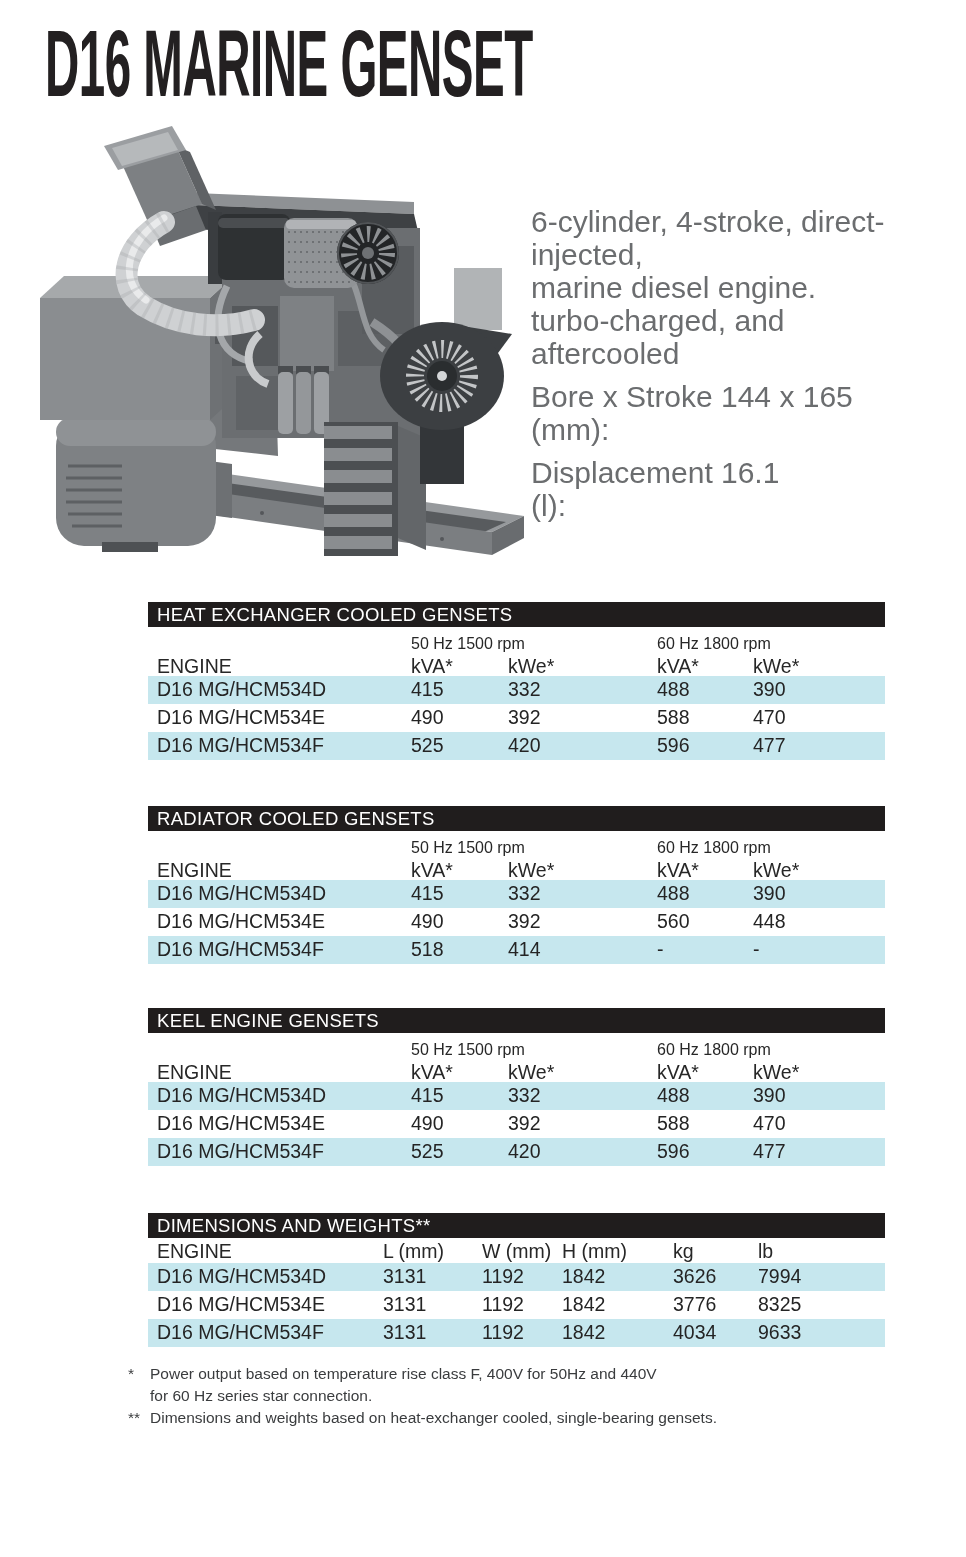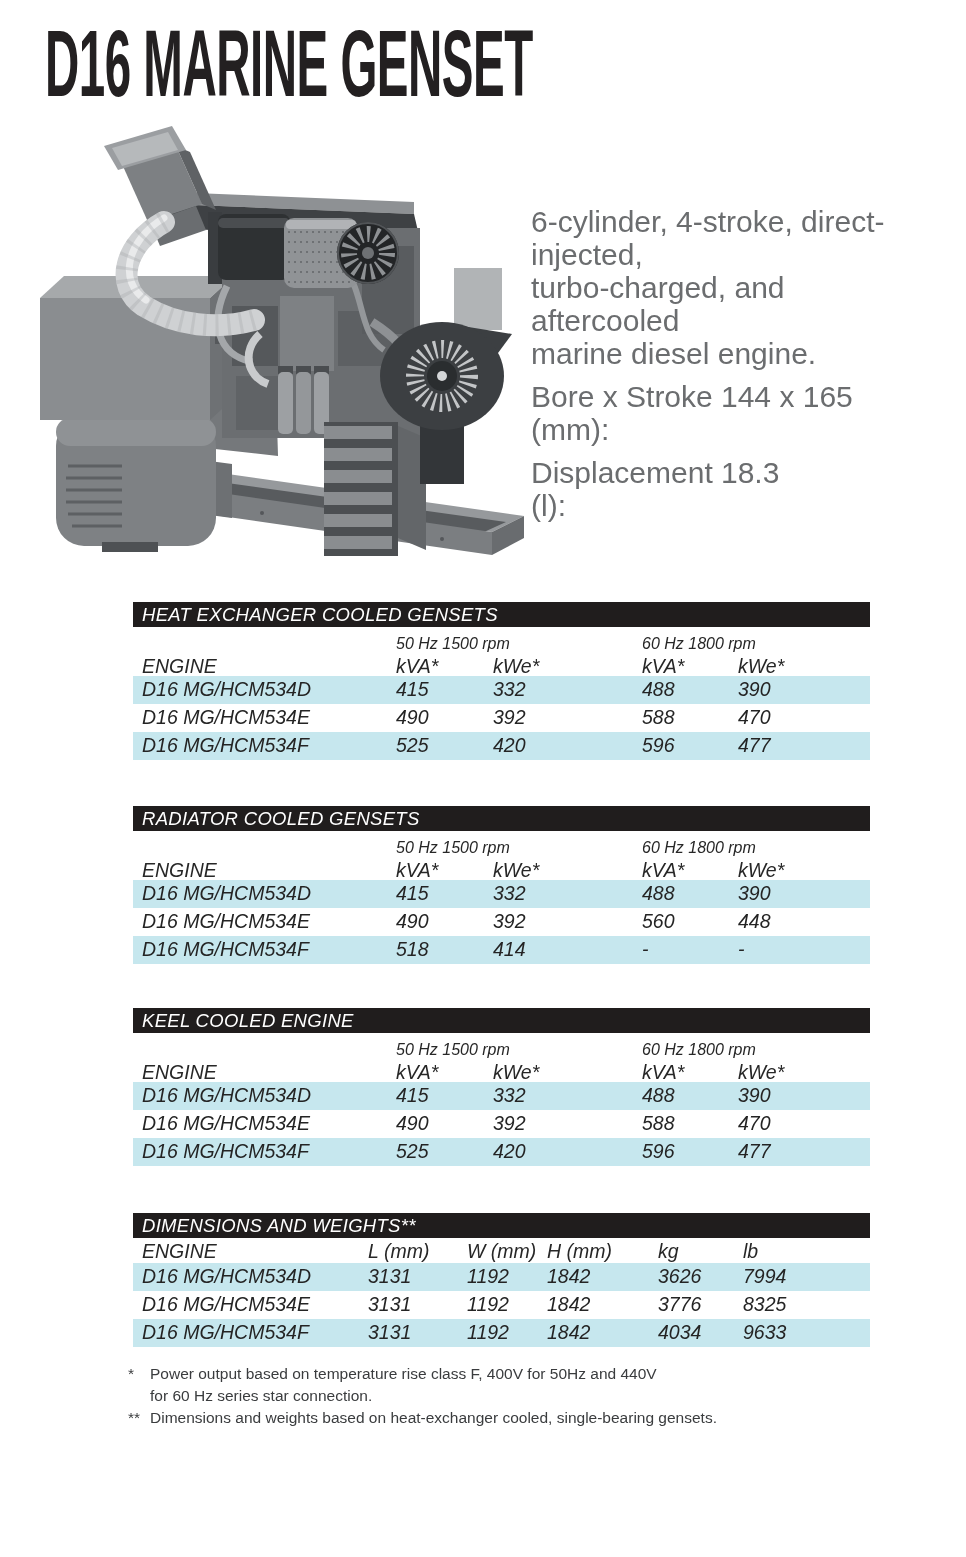--- a/index.html
+++ b/index.html
@@ -14,21 +14,21 @@
   
   .photo{position:absolute;left:22px;top:126px;width:520px;height:430px;}
 
   
   .desc{position:absolute;left:531px;top:205px;width:360px;color:#6b6d6f;
         font-size:30px;line-height:33px;}
   .desc .specrow{display:flex;margin-top:10px;}
   .desc .speclabel{width:190px;}
 
   
-  .dtable{position:absolute;left:133px;width:737px;font-style:italic;}
+  .dtable{position:absolute;left:148px;width:737px;}
   .tbar{height:25px;background:#201d1d;color:#ffffff;font-size:18.5px;
         line-height:25px;padding-left:9px;letter-spacing:0.3px;box-sizing:border-box;}
   .freqrow{position:relative;height:29px;line-height:34px;font-size:16px;color:#272727;}
   .colrow{position:relative;height:20px;line-height:20px;font-size:19.5px;color:#272727;}
   .colrow4{position:relative;height:25px;line-height:27px;font-size:19.5px;color:#272727;}
   .drow{position:relative;height:28px;line-height:26px;font-size:19.5px;color:#242424;}
   .drow.hl{background:#c6e7ee;}
   .freqrow span,.colrow span,.colrow4 span,.drow span{position:absolute;top:0;white-space:nowrap;}
   
   .c0{left:9px;} .c1{left:263px;} .c2{left:360px;} .c3{left:509px;text-align:center;} .c4{left:605px;}
@@ -158,29 +158,29 @@
       <polygon points="428,198 490,208 462,246" fill="#3c3f42"></polygon>
       <ellipse cx="420" cy="250" rx="62" ry="54" fill="#3c3f42"></ellipse>
       <circle cx="420" cy="250" r="15" fill="#2a2d2f"></circle>
       <circle cx="420" cy="250" r="27" fill="none" stroke="#c3c5c7" stroke-width="18" stroke-dasharray="2.5,4.5"></circle>
       <circle cx="420" cy="250" r="5" fill="#d4d6d8"></circle>
     </g>
   </svg>
 
   <div class="desc">
     <div>6-cylinder, 4-stroke, direct-injected,</div>
+    <div>marine diesel engine.</div>
     <div>turbo-charged, and aftercooled</div>
-    <div>marine diesel engine.</div>
     <div class="specrow">
       <span class="speclabel">Bore x Stroke (mm):</span>
       <span>144 x 165</span>
     </div>
     <div class="specrow">
       <span class="speclabel">Displacement (l):</span>
-      <span>18.3</span>
+      <span>16.1</span>
     </div>
   </div>
 
   <section class="dtable" style="top:602px">
     <div class="tbar">
       <span>HEAT EXCHANGER COOLED GENSETS</span>
     </div>
     <div class="freqrow">
       <span class="c1">50 Hz 1500 rpm</span>
       <span class="c3">60 Hz 1800 rpm</span>
@@ -248,21 +248,21 @@
       <span class="c0">D16 MG/HCM534F</span>
       <span class="c1">518</span>
       <span class="c2">414</span>
       <span class="c3">-</span>
       <span class="c4">-</span>
     </div>
   </section>
 
   <section class="dtable" style="top:1008px">
     <div class="tbar">
-      <span>KEEL COOLED ENGINE</span>
+      <span>KEEL ENGINE GENSETS</span>
     </div>
     <div class="freqrow">
       <span class="c1">50 Hz 1500 rpm</span>
       <span class="c3">60 Hz 1800 rpm</span>
     </div>
     <div class="colrow">
       <span class="c0">ENGINE</span>
       <span class="c1">kVA*</span>
       <span class="c2">kWe*</span>
       <span class="c3">kVA*</span>

